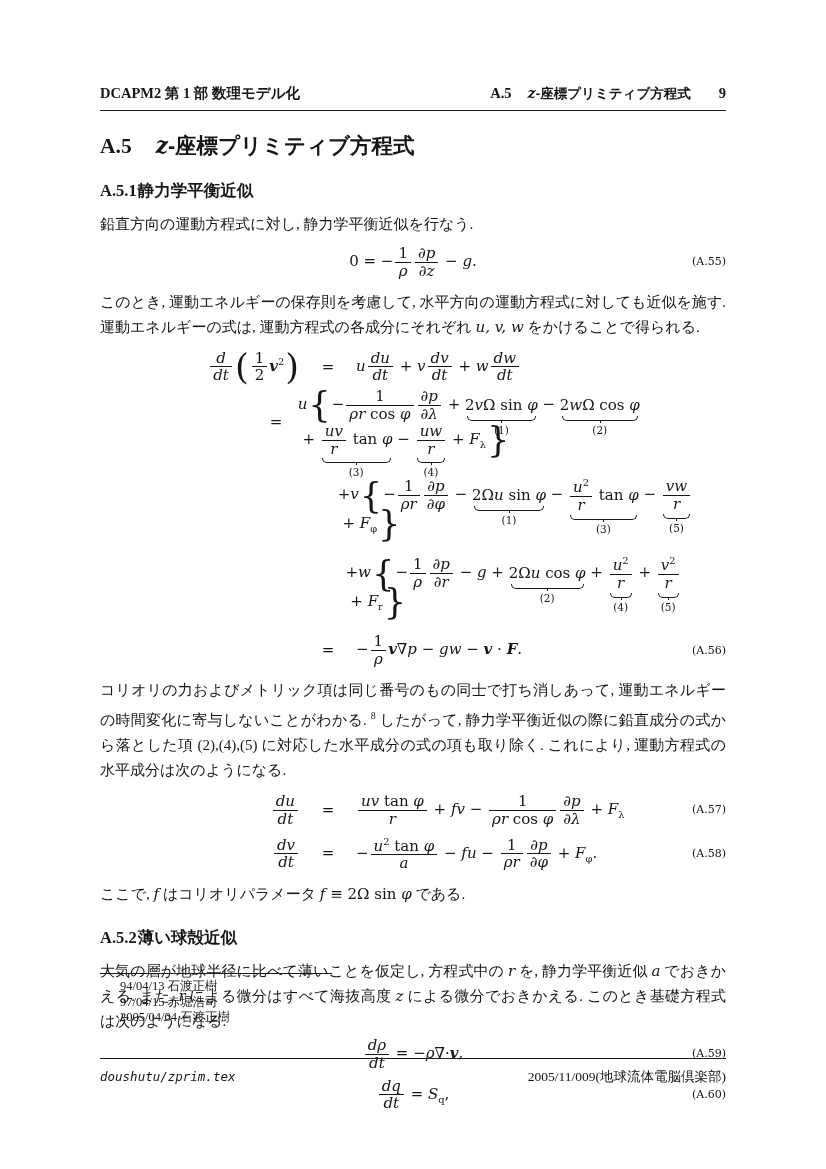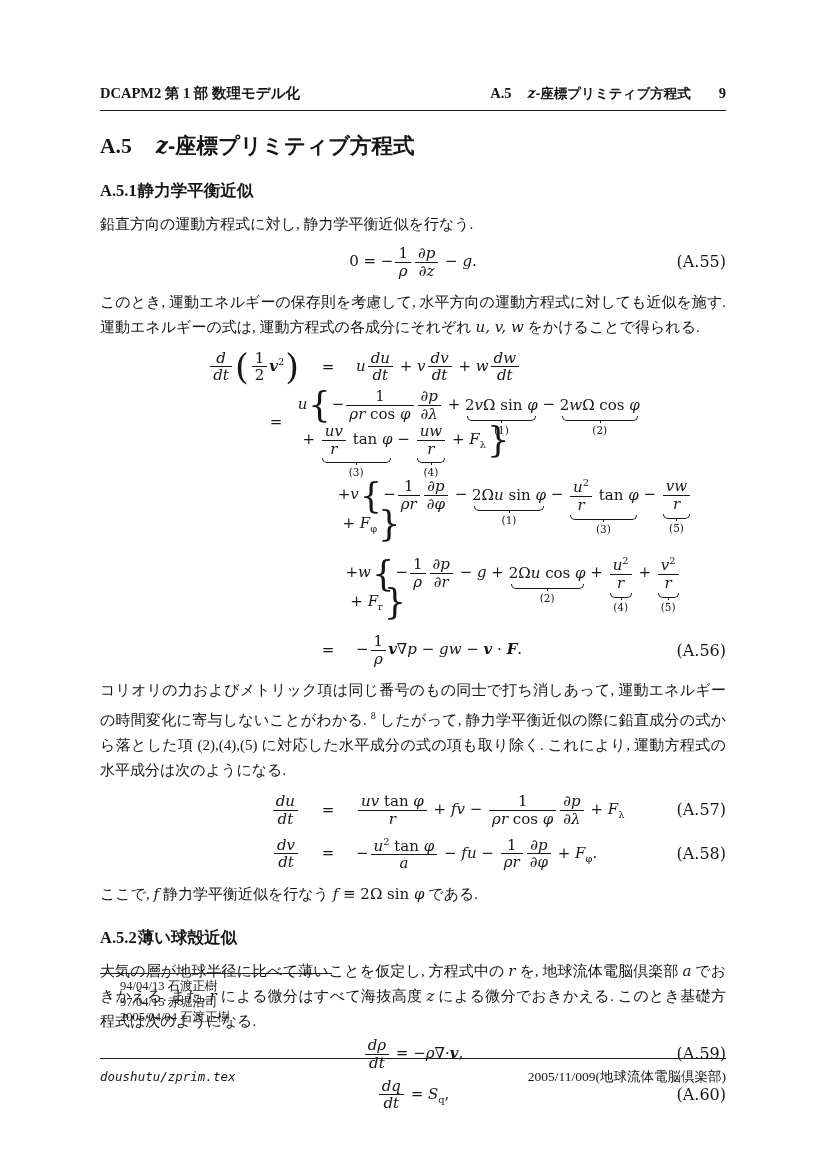--- a/index.html
+++ b/index.html
@@ -47,21 +47,21 @@
       border-left:1px solid #161616;border-right:1px solid #161616;
       border-bottom:1px solid #161616;border-radius:0 0 6px 6px;}
   .ub .ubrace::after{content:"";position:absolute;top:100%;left:50%;width:1px;height:3px;
       background:#161616;}
   .ub .ublbl{position:absolute;top:100%;margin-top:9px;left:0;right:0;
       font-size:10.5px;font-style:normal;font-weight:normal;}
 
   
   .eqcenter{position:relative;text-align:center;}
   .eqcenter .eq-tag{position:absolute;right:0;top:50%;transform:translateY(-50%);}
-  .eq-tag{font-size:16px;font-style:normal;}
+  .eq-tag{font-size:11px;font-style:normal;}
   .eqrow{display:flex;align-items:center;}
   .eq-lhs{width:200px;text-align:right;}
   .eq-rel{width:56px;text-align:center;font-style:normal;}
   .eq-rhs{text-align:left;}
   .eqrow .eq-tag{margin-left:auto;}
   .ubrow{padding-bottom:20px;}
   .mt10{margin-top:10px;} .mt8{margin-top:8px;} .mb4{margin-bottom:4px;}
   .eq55{margin-top:8px;} .eq56{margin-top:10px;} .eq59{margin-top:3px;} .eq60{margin-top:6px;}
 
   
@@ -229,27 +229,27 @@
           </span><span class="rm"> − </span><span class="it">fu</span><span class="rm"> − </span><span class="frac">
             <span class="num"><span class="rm">1</span></span>
             <span class="den"><span class="it">ρr</span></span>
           </span><span class="frac">
             <span class="num"><span class="it">∂p</span></span>
             <span class="den"><span class="it">∂φ</span></span>
           </span><span class="rm"> + </span><span class="it">F</span><sub>φ</sub><span class="rm">.</span></span>
       <span class="eq-tag">(A.58)</span>
     </div>
 
-    <p class="body"><span>ここで, </span><span class="math"><span class="it">f</span></span><span> 静力学平衡近似を行なう </span><span class="math"><span class="it">f</span><span class="rm"> ≡ 2Ω sin </span><span class="it">φ</span></span><span> である.</span></p>
+    <p class="body"><span>ここで, </span><span class="math"><span class="it">f</span></span><span> はコリオリパラメータ </span><span class="math"><span class="it">f</span><span class="rm"> ≡ 2Ω sin </span><span class="it">φ</span></span><span> である.</span></p>
 
     <div class="h-sub">
       <span class="s-num">A.5.2</span><span class="s-title">薄い球殻近似</span>
     </div>
 
-    <p class="body"><span>大気の層が地球半径に比べて薄いことを仮定し, 方程式中の </span><span class="math"><span class="it">r</span></span><span> を, 地球流体電脳倶楽部 </span><span class="math"><span class="it">a</span></span><span> でおきかえる. また, </span><span class="math"><span class="it">r</span></span><span> による微分はすべて海抜高度 </span><span class="math"><span class="it">z</span></span><span> による微分でおきかえる. このとき基礎方程式は次のようになる.</span></p>
+    <p class="body"><span>大気の層が地球半径に比べて薄いことを仮定し, 方程式中の </span><span class="math"><span class="it">r</span></span><span> を, 静力学平衡近似 </span><span class="math"><span class="it">a</span></span><span> でおきかえる. また, </span><span class="math"><span class="it">r</span></span><span> による微分はすべて海抜高度 </span><span class="math"><span class="it">z</span></span><span> による微分でおきかえる. このとき基礎方程式は次のようになる.</span></p>
 
     <div class="eqcenter math eq59">
       <span class="eq-body"><span class="frac">
             <span class="num"><span class="it">dρ</span></span>
             <span class="den"><span class="it">dt</span></span>
           </span><span class="rm"> = −</span><span class="it">ρ</span><span class="rm">∇·</span><span class="bi">v</span><span class="rm">,</span></span>
       <span class="eq-tag">(A.59)</span>
     </div>
     <div class="eqcenter math eq60 mt8">
       <span class="eq-body"><span class="frac">

